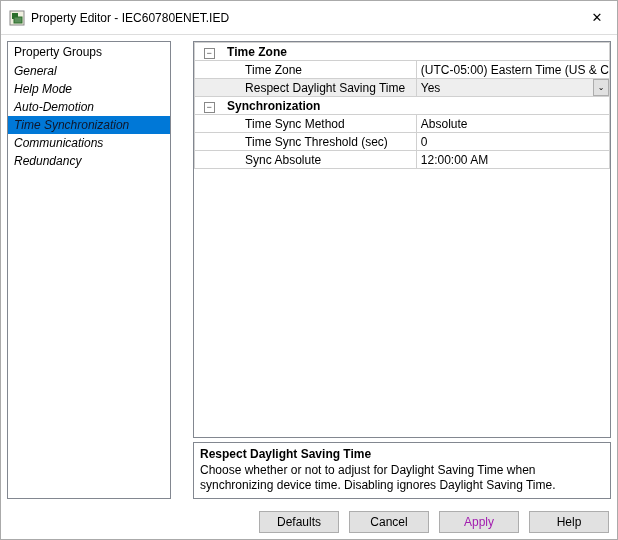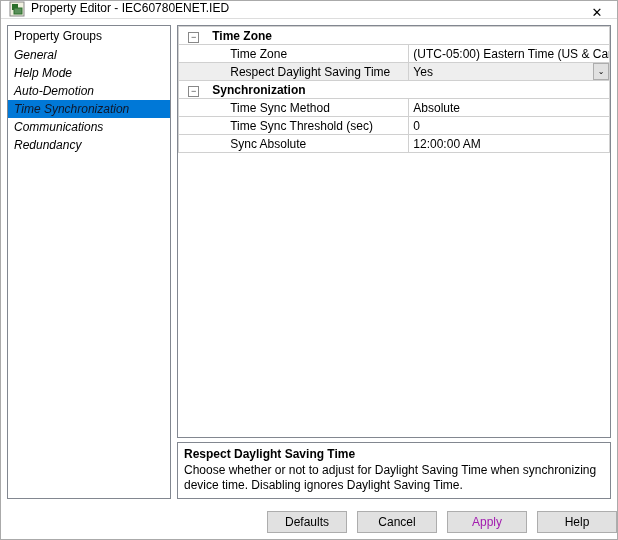--- a/index.html
+++ b/index.html
@@ -15,22 +15,23 @@
   }
   .window {
     width: 618px;
     height: 540px;
     border: 1px solid #aaa;
     background: #fff;
     display: flex;
     flex-direction: column;
   }
   .titlebar {
-    height: 18px;
-    display: flex;
+    height: 34px;
+    display: flex;
+    align-items: center;
     padding: 0 6px 0 8px;
     border-bottom: 1px solid #ddd;
     background: #fff;
   }
   .titlebar .appicon {
     width: 16px; height: 16px;
     margin-right: 6px;
   }
   .titlebar .title {
     flex: 1;
@@ -39,21 +40,21 @@
   }
   .titlebar .close {
     width: 28px; height: 22px;
     display: flex; align-items: center; justify-content: center;
     font-size: 13px;
   }
   .content {
     flex: 1;
     display: flex;
     padding: 6px;
-    gap: 6px;
+    gap: 22px;
     overflow: hidden;
   }
   .sidebar {
     width: 164px;
     border: 1px solid #828790;
     background: #fff;
     overflow: auto;
   }
   .sidebar .grouplabel {
     padding: 3px 6px;
@@ -147,21 +148,21 @@
     font-weight: bold;
     margin-bottom: 2px;
   }
   .descbox .body {
     line-height: 1.3;
   }
   .buttons {
     display: flex;
     justify-content: flex-end;
     gap: 10px;
-    padding: 6px 0;
+    padding: 6px 8px;
   }
   .buttons button {
     width: 80px;
     height: 22px;
     font-family: inherit;
     font-size: 12px;
     background: #e1e1e1;
     border: 1px solid #adadad;
     cursor: pointer;
   }

